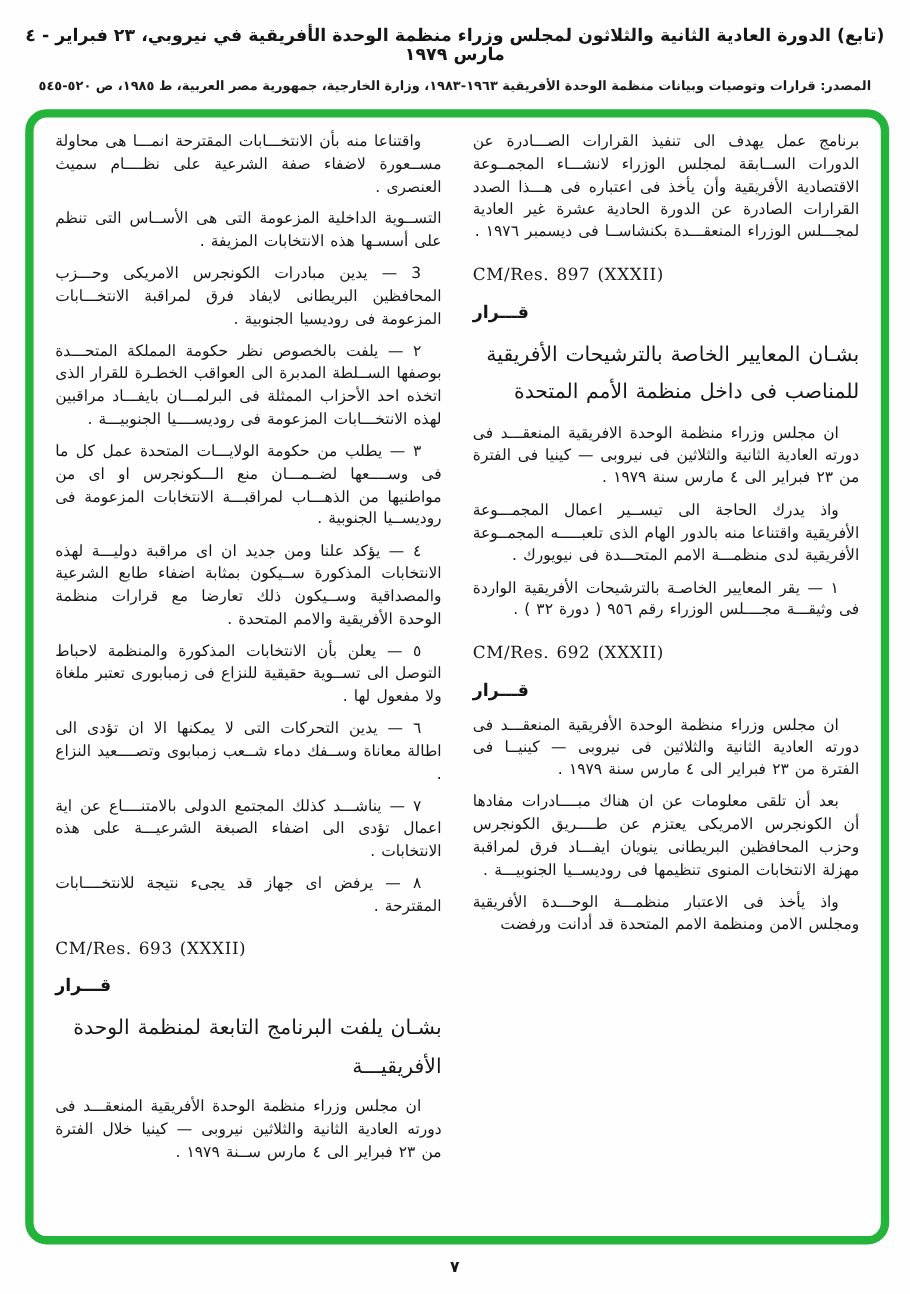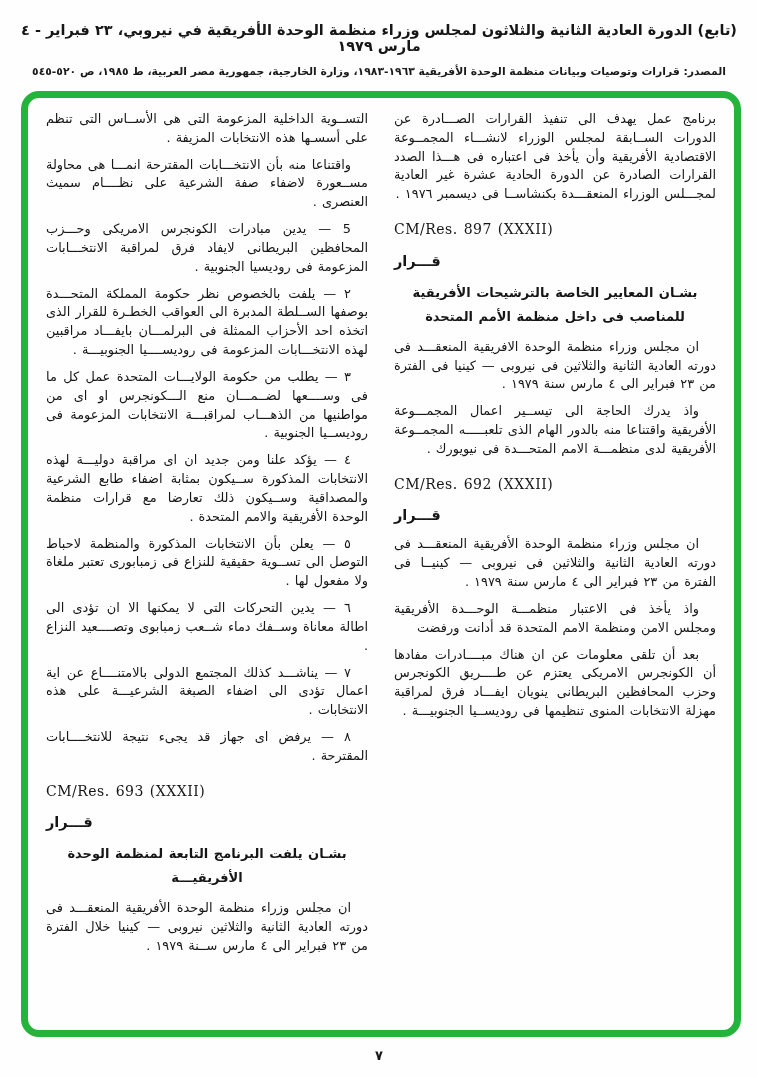--- a/index.html
+++ b/index.html
@@ -62,23 +62,23 @@
   }
   .block.heading {
     text-align:left;
     font-weight:bold;
     font-size:14.5px;
     margin:9px 0 9px;
     text-indent:0;
     letter-spacing:1px;
   }
   .block.subject {
-    text-align:center;
-    font-weight:bold;
-    font-size:13px;
+    text-align:right;
+    font-weight:normal;
+    font-size:17px;
     line-height:1.85;
     margin:2px 0 9px;
     text-indent:0;
     white-space:pre-line;
   }
   .page-footer {
     position:absolute;
     bottom:14px; left:0; right:0;
     text-align:center;
   }
@@ -96,30 +96,31 @@
 
   <div class="content-frame" style="border-color: rgb(36, 180, 60);">
     <div class="column">
         <div class="block continuation">برنامج عمل يهدف الى تنفيذ القرارات الصـــادرة عن الدورات الســابقة لمجلس الوزراء لانشـــاء المجمــوعة الاقتصادية الأفريقية وأن يأخذ فى اعتباره فى هـــذا الصدد القرارات الصادرة عن الدورة الحادية عشرة غير العادية لمجـــلس الوزراء المنعقـــدة بكنشاســا فى ديسمبر ١٩٧٦ .</div>
         <div class="block ref">CM/Res. 897 (XXXII)</div>
         <div class="block heading">قـــرار</div>
         <div class="block subject">بشـان المعايير الخاصة بالترشيحات الأفريقية
 للمناصب فى داخل منظمة الأمم المتحدة</div>
         <div class="block paragraph">ان مجلس وزراء منظمة الوحدة الافريقية المنعقـــد فى دورته العادية الثانية والثلاثين فى نيروبى — كينيا فى الفترة من ٢٣ فبراير الى ٤ مارس سنة ١٩٧٩ .</div>
         <div class="block paragraph">واذ يدرك الحاجة الى تيســير اعمال المجمـــوعة الأفريقية واقتناعا منه بالدور الهام الذى تلعبـــــه المجمــوعة الأفريقية لدى منظمـــة الامم المتحـــدة فى نيويورك .</div>
+        <div class="block paragraph">١ — يقر المعايير الخاصـة بالترشيحات الأفريقية الواردة فى وثيقـــة مجــــلس الوزراء رقم ٩٥٦ ( دورة ٣٢ ) .</div>
         <div class="block ref">CM/Res. 692 (XXXII)</div>
         <div class="block heading">قـــرار</div>
         <div class="block paragraph">ان مجلس وزراء منظمة الوحدة الأفريقية المنعقـــد فى دورته العادية الثانية والثلاثين فى نيروبى — كينيــا فى الفترة من ٢٣ فبراير الى ٤ مارس سنة ١٩٧٩ .</div>
+        <div class="block paragraph">بعد أن تلقى معلومات عن ان هناك مبــــادرات مفادها أن الكونجرس الامريكى يعتزم عن طــــريق الكونجرس وحزب المحافظين البريطانى ينويان ايفـــاد فرق لمراقبة مهزلة الانتخابات المنوى تنظيمها فى روديســيا الجنوبيـــة .</div>
         <div class="block paragraph">واذ يأخذ فى الاعتبار منظمـــة الوحـــدة الأفريقية ومجلس الامن ومنظمة الامم المتحدة قد أدانت ورفضت</div>
-        <div class="block paragraph">بعد أن تلقى معلومات عن ان هناك مبــــادرات مفادها أن الكونجرس الامريكى يعتزم عن طــــريق الكونجرس وحزب المحافظين البريطانى ينويان ايفـــاد فرق لمراقبة مهزلة الانتخابات المنوى تنظيمها فى روديســيا الجنوبيـــة .</div>
       </div>
     <div class="column">
+        <div class="block paragraph">واقتناعا منه بأن الانتخـــابات المقترحة انمـــا هى محاولة مســعورة لاضفاء صفة الشرعية على نظــــام سميث العنصرى .</div>
         <div class="block continuation">التســوية الداخلية المزعومة التى هى الأســاس التى تنظم على أسسـها هذه الانتخابات المزيفة .</div>
-        <div class="block paragraph">واقتناعا منه بأن الانتخـــابات المقترحة انمـــا هى محاولة مســعورة لاضفاء صفة الشرعية على نظــــام سميث العنصرى .</div>
-        <div class="block paragraph">5 — يدين مبادرات الكونجرس الامريكى وحـــزب المحافظين البريطانى لايفاد فرق لمراقبة الانتخـــابات المزعومة فى روديسيا الجنوبية .</div>
+        <div class="block paragraph">3 — يدين مبادرات الكونجرس الامريكى وحـــزب المحافظين البريطانى لايفاد فرق لمراقبة الانتخـــابات المزعومة فى روديسيا الجنوبية .</div>
         <div class="block paragraph">٢ — يلفت بالخصوص نظر حكومة المملكة المتحـــدة بوصفها الســلطة المدبرة الى العواقب الخطـرة للقرار الذى اتخذه احد الأحزاب الممثلة فى البرلمـــان بايفـــاد مراقبين لهذه الانتخـــابات المزعومة فى روديســــيا الجنوبيـــة .</div>
         <div class="block paragraph">٣ — يطلب من حكومة الولايـــات المتحدة عمل كل ما فى وســــعها لضــمـــان منع الـــكونجرس او اى من مواطنيها من الذهـــاب لمراقبـــة الانتخابات المزعومة فى روديســيا الجنوبية .</div>
         <div class="block paragraph">٤ — يؤكد علنا ومن جديد ان اى مراقبة دوليـــة لهذه الانتخابات المذكورة ســيكون بمثابة اضفاء طابع الشرعية والمصداقية وســيكون ذلك تعارضا مع قرارات منظمة الوحدة الأفريقية والامم المتحدة .</div>
         <div class="block paragraph">٥ — يعلن بأن الانتخابات المذكورة والمنظمة لاحباط التوصل الى تســوية حقيقية للنزاع فى زمبابورى تعتبر ملغاة ولا مفعول لها .</div>
         <div class="block paragraph">٦ — يدين التحركات التى لا يمكنها الا ان تؤدى الى اطالة معاناة وســفك دماء شــعب زمبابوى وتصــــعيد النزاع .</div>
         <div class="block paragraph">٧ — يناشـــد كذلك المجتمع الدولى بالامتنــــاع عن اية اعمال تؤدى الى اضفاء الصبغة الشرعيـــة على هذه الانتخابات .</div>
         <div class="block paragraph">٨ — يرفض اى جهاز قد يجىء نتيجة للانتخــــابات المقترحة .</div>
         <div class="block ref">CM/Res. 693 (XXXII)</div>
         <div class="block heading">قـــرار</div>
         <div class="block subject">بشـان يلفت البرنامج التابعة لمنظمة الوحدة

